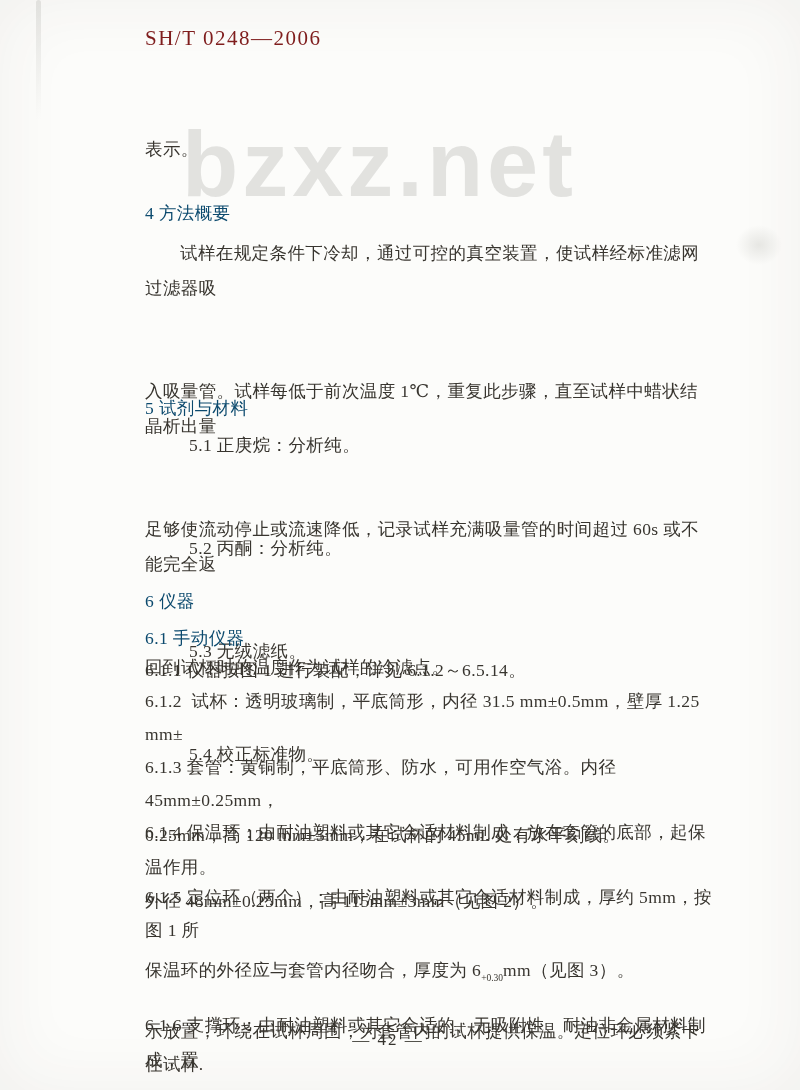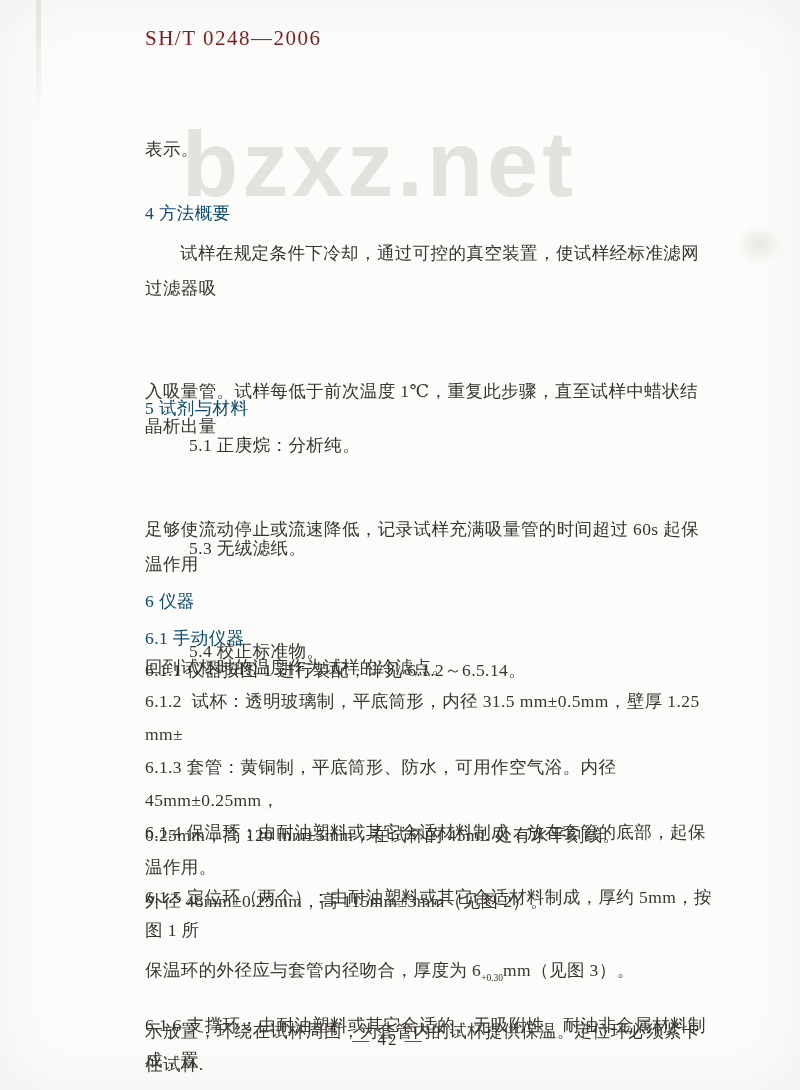--- a/index.html
+++ b/index.html
@@ -82,30 +82,31 @@
     <div class="line">表示。</div>
   </div>
 
   <div class="block heading" style="top:128px;">
     <div class="line">4 方法概要</div>
   </div>
 
   <div class="block lh35" style="top:168px;">
     <div class="line indent">试样在规定条件下冷却，通过可控的真空装置，使试样经标准滤网过滤器吸</div>
     <div class="line">入吸量管。试样每低于前次温度 1℃，重复此步骤，直至试样中蜡状结晶析出量</div>
-    <div class="line">足够使流动停止或流速降低，记录试样充满吸量管的时间超过 60s 起保温作用</div>
+    <div class="line">足够使流动停止或流速降低，记录试样充满吸量管的时间超过 60s 或不能完全返</div>
     <div class="line">回到试杯时的温度作为试样的冷滤点。</div>
   </div>
 
   <div class="block heading" style="top:323px;">
     <div class="line">5 试剂与材料</div>
   </div>
 
   <div class="block lh35" style="top:360px;margin-left:44px;">
     <div class="line">5.1 正庚烷：分析纯。</div>
+    <div class="line">5.2 丙酮：分析纯。</div>
     <div class="line">5.3 无绒滤纸。</div>
     <div class="line">5.4 校正标准物。</div>
   </div>
 
   <div class="block heading" style="top:516px;">
     <div class="line">6 仪器</div>
   </div>
 
   <div class="block heading" style="top:553px;">
     <div class="line">6.1 手动仪器</div>

